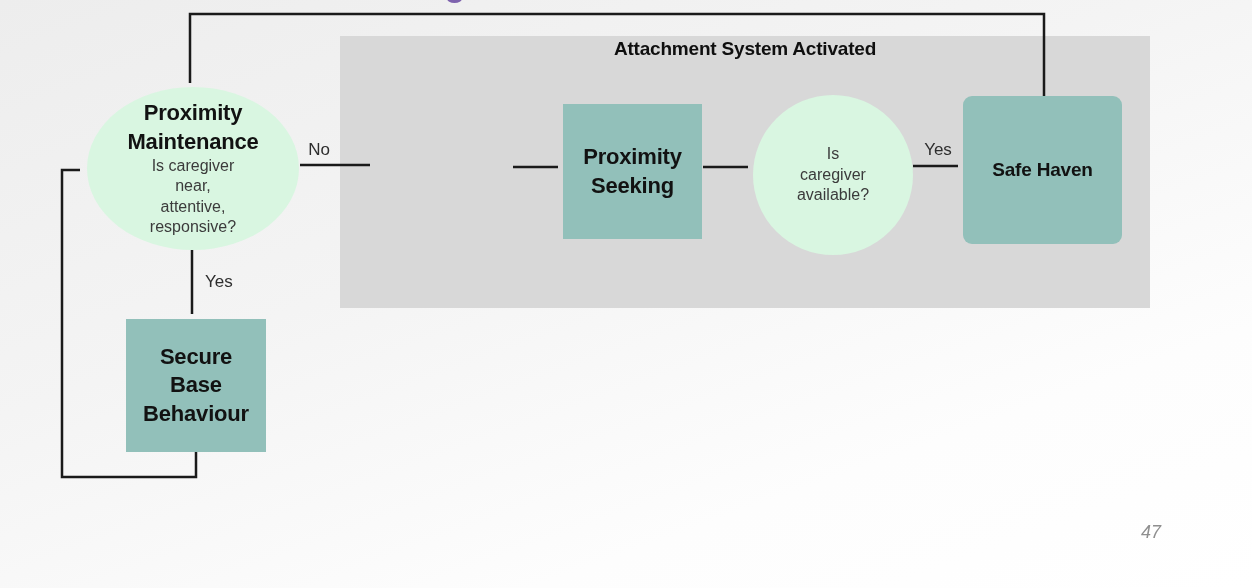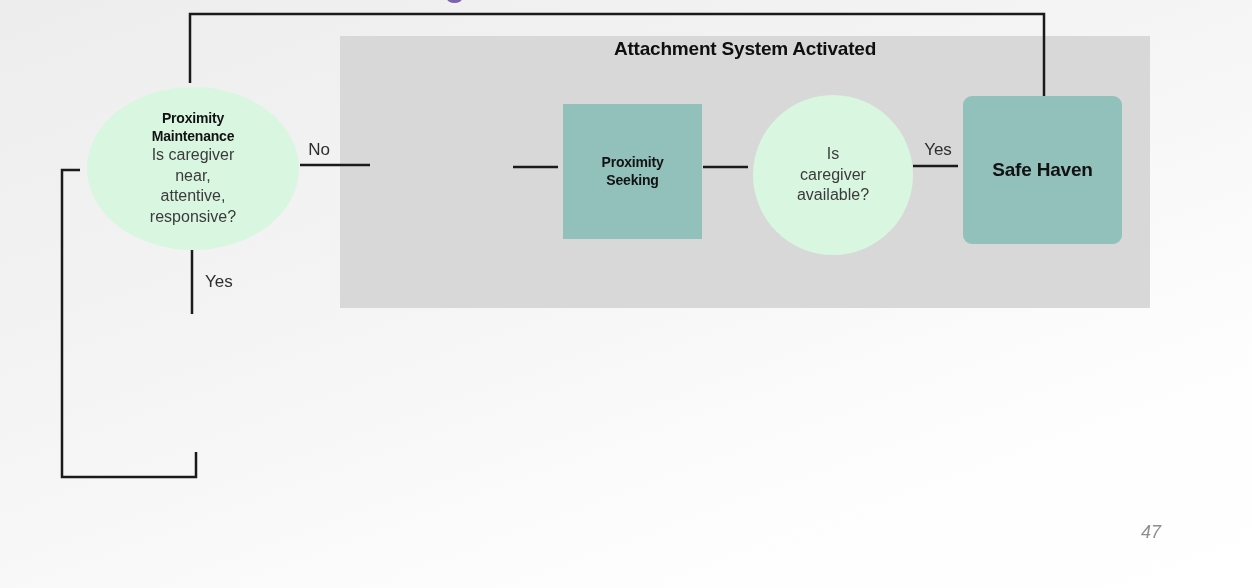--- a/index.html
+++ b/index.html
@@ -55,21 +55,21 @@
   .node {
     position: absolute;
     display: flex;
     flex-direction: column;
     align-items: center;
     justify-content: center;
     text-align: center;
   }
   .node-title {
     font-weight: bold;
-    font-size: 14px;
+    font-size: 22px;
     line-height: 1.28;
     color: #121212;
     white-space: pre-line;
     letter-spacing: -0.2px;
   }
   .node-body {
     font-size: 16px;
     line-height: 1.28;
     color: #3b3b3b;
     white-space: pre-line;
@@ -156,20 +156,25 @@
   <div class="node mint caregiver-available">
     <div class="node-body">Is
 caregiver
 available?</div>
   </div>
 
   <div class="node teal safe-haven">
     <div class="node-title">Safe Haven</div>
   </div>
 
+  <div class="node teal secure-base">
+    <div class="node-title">Secure
+Base
+Behaviour</div>
+  </div>
 
   <div class="edge-label no-label">No</div>
   <div class="edge-label yes-right">Yes</div>
   <div class="edge-label yes-down">Yes</div>
 
   <div class="page-number">47</div>
 
 </div>
 
 </body></html>

